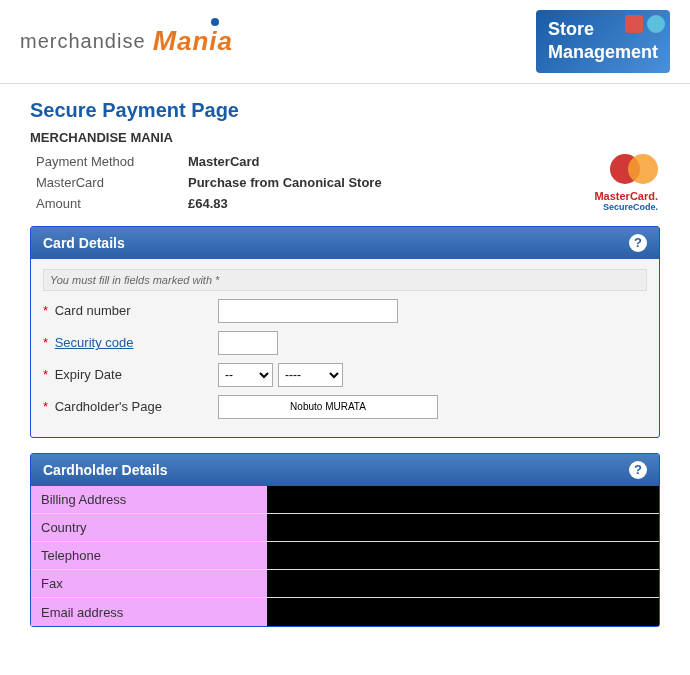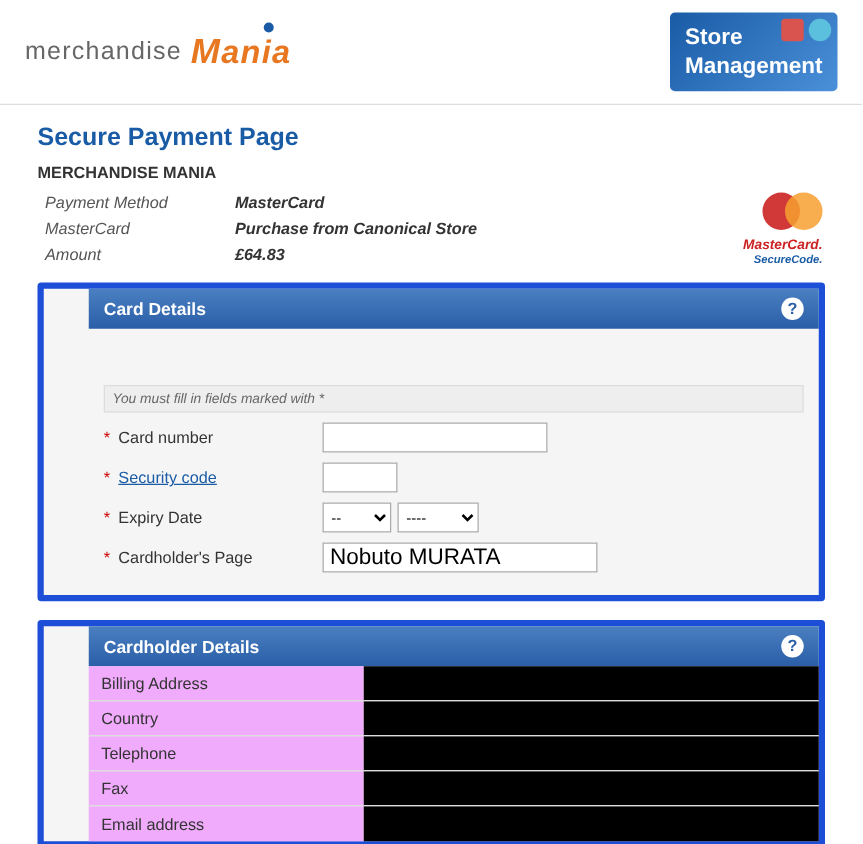--- a/index.html
+++ b/index.html
@@ -111,21 +111,20 @@
     }
 
     .info-table {
       width: 100%;
       margin-bottom: 10px;
     }
     .info-table td {
       padding: 2px 4px;
       vertical-align: top;
       font-size: 13px;
-      font-style: italic;
     }
     .info-table .label-col {
       width: 150px;
       color: #555;
     }
     .info-table .value-col {
       font-weight: bold;
       color: #333;
     }
     .mastercard-logo {
@@ -158,25 +157,24 @@
       margin-top: 6px;
     }
     .mc-sub {
       font-size: 9px;
       color: #1a5ba6;
       font-weight: bold;
     }
 
     
     .section-box {
-      border: 5px solid #1d4ed8;
+      border: 1px solid #1d4ed8;
       border-radius: 3px;
       margin-bottom: 15px;
       background: #f5f5f5;
-      padding-left: 36px;
     }
 
     .section-header {
       background: linear-gradient(to bottom, #4a7fc1 0%, #2a5fa8 100%);
       color: #fff;
       font-weight: bold;
       font-size: 14px;
       padding: 7px 12px;
       display: flex;
       justify-content: space-between;
@@ -191,21 +189,20 @@
       font-weight: bold;
       font-size: 13px;
       display: flex;
       align-items: center;
       justify-content: center;
       cursor: pointer;
     }
 
     .section-content {
       padding: 10px 12px;
-      margin-top: 35px;
     }
 
     .required-note {
       font-size: 11px;
       color: #666;
       font-style: italic;
       margin-bottom: 8px;
       padding: 4px 6px;
       background: #eee;
       border: 1px solid #ddd;
@@ -225,22 +222,23 @@
       color: #1a5ba6;
       text-decoration: underline;
     }
     .required-star {
       color: #cc0000;
       margin-right: 3px;
     }
     .form-input {
       padding: 3px 5px;
       border: 1px solid #aaa;
-      font-size: 18px;
+      font-size: 10px;
       height: 24px;
+      text-align: center;
     }
     .input-card-number { width: 180px; }
     .input-security { width: 60px; }
 
     .expiry-row {
       display: flex;
       gap: 5px;
       align-items: center;
     }
     .expiry-select {

